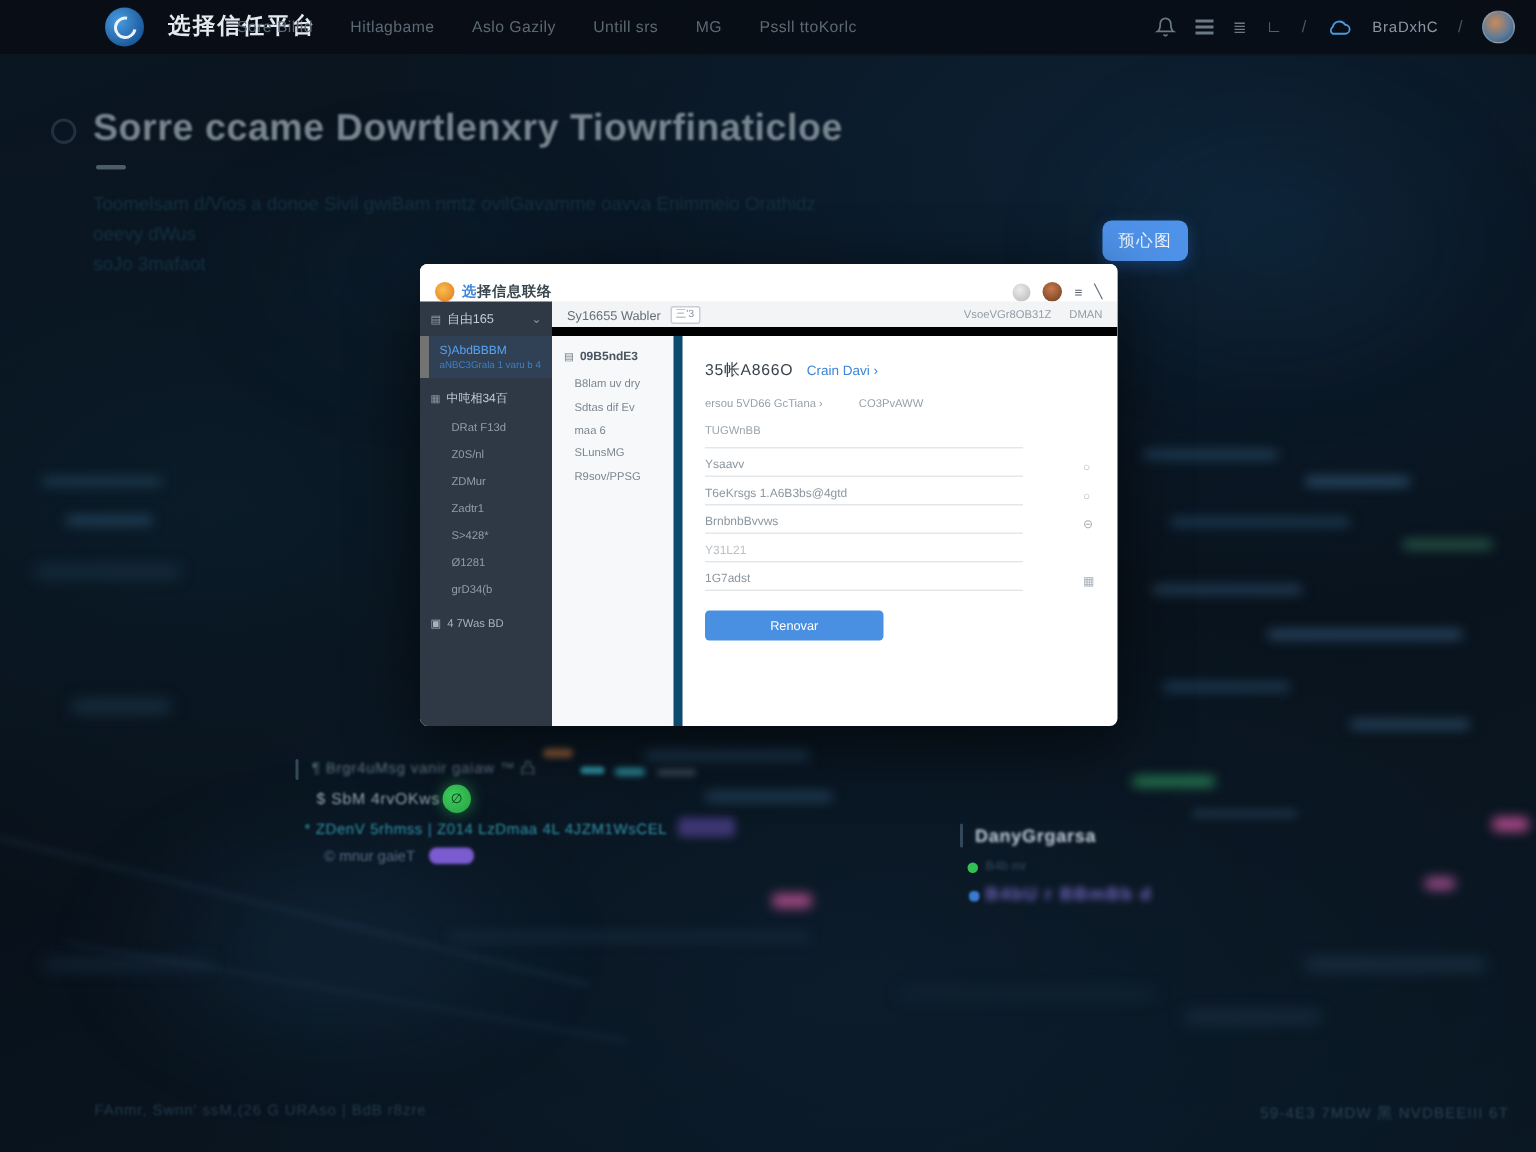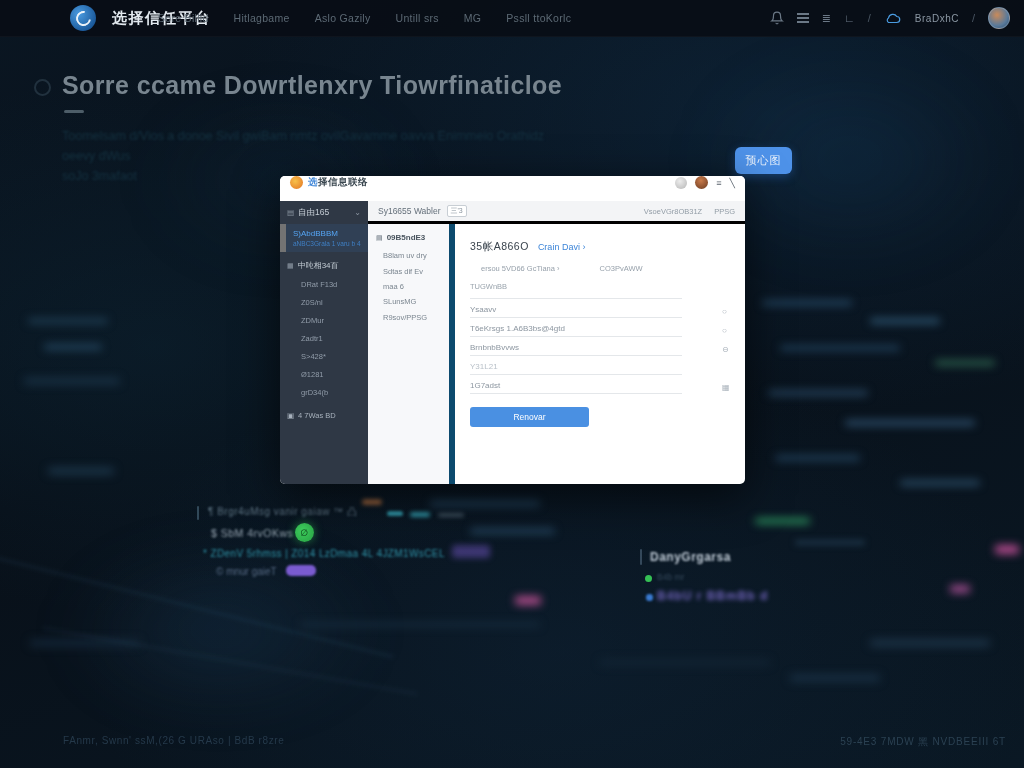--- a/index.html
+++ b/index.html
@@ -46,35 +46,35 @@
   .hero-dash{position:absolute;left:64px;top:110px;width:20px;height:3px;background:#4d5d68;border-radius:2px;}
   .hero-para{position:absolute;left:62px;top:126px;width:515px;font-size:12.5px;line-height:1.6;
         color:#143140;filter:blur(.8px);}
   .cta{position:absolute;left:735px;top:147px;width:57px;height:27px;border-radius:6px;background:#4e92e9;
         color:#eaf2fc;font-size:11px;display:flex;align-items:center;justify-content:center;
         letter-spacing:1px;box-shadow:0 3px 10px rgba(50,120,220,.35);filter:blur(.3px);cursor:pointer;}
 
   
   .modal{position:absolute;left:280px;top:176px;width:465px;height:308px;background:#fff;border-radius:5px;
         box-shadow:0 12px 45px rgba(0,0,0,.6);overflow:hidden;}
-  .m-header{height:25px;display:flex;align-items:flex-start;padding:0 10px;background:#fff;}
+  .m-header{height:25px;display:flex;align-items:flex-end;padding:0 10px;background:#fff;}
   .m-logo{width:13px;height:13px;border-radius:50%;margin-right:5px;
         background:radial-gradient(circle at 40% 40%, #f7c04a, #e8862c 75%);}
   .m-brand{font-size:9.5px;font-weight:bold;color:#3a4750;letter-spacing:.5px;}
   .m-brand .first{color:#3d85d8;}
   .m-header-right{margin-left:auto;display:flex;align-items:center;gap:8px;}
   .m-avatar1{width:12px;height:12px;border-radius:50%;background:radial-gradient(circle at 40% 35%,#ececec,#b5b5b5);}
   .m-avatar2{width:13px;height:13px;border-radius:50%;background:radial-gradient(circle at 45% 35%,#c87a4a,#6a3a20);}
   .m-hicon{font-size:9px;color:#5a646e;cursor:pointer;}
   .m-topbar{height:23px;display:flex;}
   .m-topbar-left{width:88px;background:#2f3845;color:#c5cdd5;font-size:8.5px;display:flex;
         align-items:center;padding:0 7px;gap:4px;box-sizing:border-box;}
   .m-topbar-left .ic{color:#8d98a4;font-size:7.5px;}
   .m-topbar-left .chev{margin-left:auto;color:#8a95a1;font-size:8px;}
-  .m-topbar-right{flex:1;background:#f3f4f6;border-bottom:3px solid #000000;display:flex;
+  .m-topbar-right{flex:1;background:#f3f4f6;border-bottom:6px solid #000000;display:flex;
         align-items:center;padding:0 10px;font-size:8.5px;color:#646f7a;}
   .m-badge{border:1px solid #c8ced4;border-radius:2px;font-size:7px;color:#8a949e;padding:0 3px;
         margin-left:6px;background:#fff;line-height:10px;}
   .m-top-meta{margin-left:auto;display:flex;gap:12px;font-size:7.5px;color:#929ca6;}
   .m-body{display:flex;height:260px;}
   .m-darknav{width:88px;background:#2f3845;display:flex;flex-direction:column;box-sizing:border-box;}
   .m-selected{border-left:6px solid #737373;background:rgba(61,140,232,.10);padding:5px 6px 5px 7px;cursor:pointer;}
   .m-selected .l1{color:#55a4f3;font-size:8px;}
   .m-selected .l2{color:#3f7fc4;font-size:6.5px;margin-top:2px;}
   .m-section{display:flex;align-items:center;gap:4px;padding:8px 7px 4px;color:#c2cbd3;font-size:8px;}
@@ -82,21 +82,21 @@
   .m-navitem{padding:4.5px 6px 4.5px 21px;color:#929daa;font-size:7.5px;cursor:pointer;}
   .m-bottom{display:flex;align-items:center;gap:4px;padding:8px 7px;color:#a7b1bc;font-size:7.5px;margin-top:2px;cursor:pointer;}
   .m-subnav{width:87px;background:#f7f8fa;border-right:6px solid #0c4a6e;box-sizing:border-box;}
   .m-subheader{display:flex;align-items:center;gap:4px;padding:9px 8px 6px;color:#49545e;font-weight:bold;font-size:8px;}
   .m-subheader .ic{color:#6b7680;font-size:7px;}
   .m-subitem{padding:3.2px 8px 3.2px 15px;color:#7b8690;font-size:7.5px;cursor:pointer;}
   .m-main{flex:1;padding:16px 14px 0 15px;}
   .m-titlerow{display:flex;align-items:baseline;gap:9px;}
   .m-title{font-size:10.5px;font-weight:normal;color:#39434d;letter-spacing:.5px;}
   .m-link{font-size:9px;color:#3d85d8;cursor:pointer;}
-  .m-metarow{display:flex;align-items:flex-start;gap:40px;margin-top:10px;font-size:7.5px;color:#97a1ab;margin-left:11px;}
+  .m-metarow{display:flex;align-items:flex-start;gap:24px;margin-top:10px;font-size:7.5px;color:#97a1ab;}
   .m-label{margin-top:9px;font-size:7.5px;color:#9aa4ad;}
   .m-empty{width:212px;border-bottom:1px solid #e4e7ea;height:7px;}
   .m-field{width:228px;display:flex;align-items:flex-end;margin-top:2px;gap:40px;}
   .m-field .val{flex:0 0 212px;font-size:8px;color:#8c96a0;padding:4px 0 3px;
         border-bottom:1px solid #e4e7ea;white-space:nowrap;overflow:hidden;cursor:text;}
   .m-field.light .val{color:#b9c1c9;}
   .m-field .fic{width:16px;text-align:right;font-size:8px;color:#a8b1ba;padding-bottom:2px;cursor:pointer;}
   .m-submit{margin-top:13px;width:119px;height:20px;background:#4a90e2;border:none;border-radius:3px;
         color:#fff;font-size:8.5px;display:flex;align-items:center;justify-content:center;cursor:pointer;}
 
@@ -229,21 +229,21 @@
       <div class="m-topbar-left">
         <span class="ic">▤</span>
         <span>自由165</span>
         <span class="chev">⌄</span>
       </div>
       <div class="m-topbar-right">
         <span>Sy16655 Wabler</span>
         <span class="m-badge">三'3</span>
         <div class="m-top-meta">
           <span>VsoeVGr8OB31Z</span>
-          <span>PPSG</span>
+          <span>DMAN</span>
         </div>
       </div>
     </div>
     <div class="m-body">
       <div class="m-darknav">
         <div class="m-selected">
           <div class="l1">S)AbdBBBM</div>
           <div class="l2">aNBC3Grala 1 varu b 4</div>
         </div>
         <div class="m-section">

